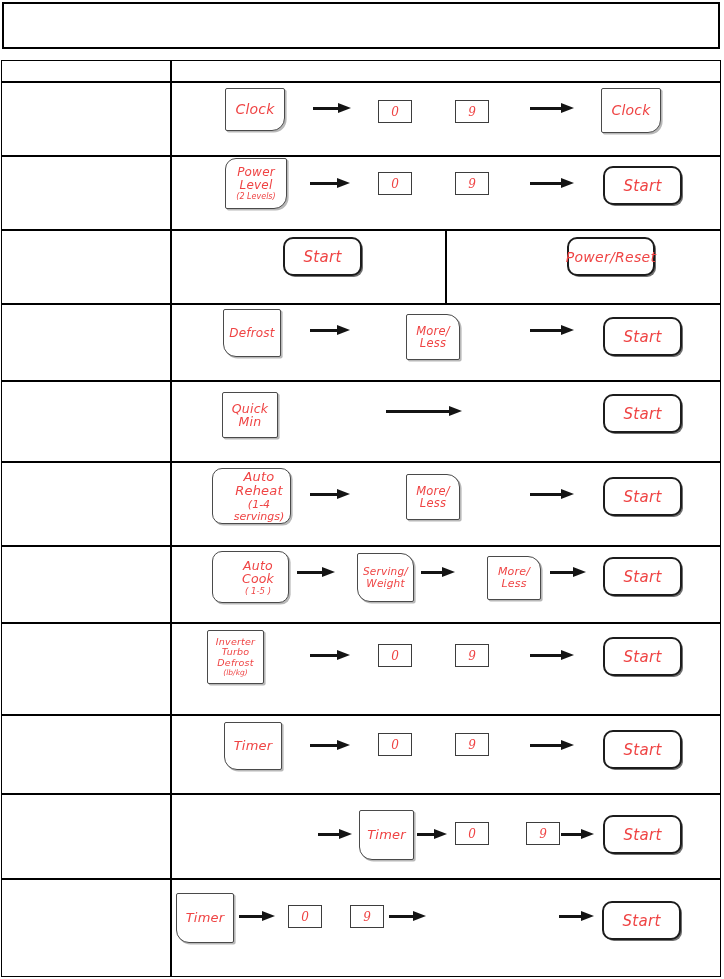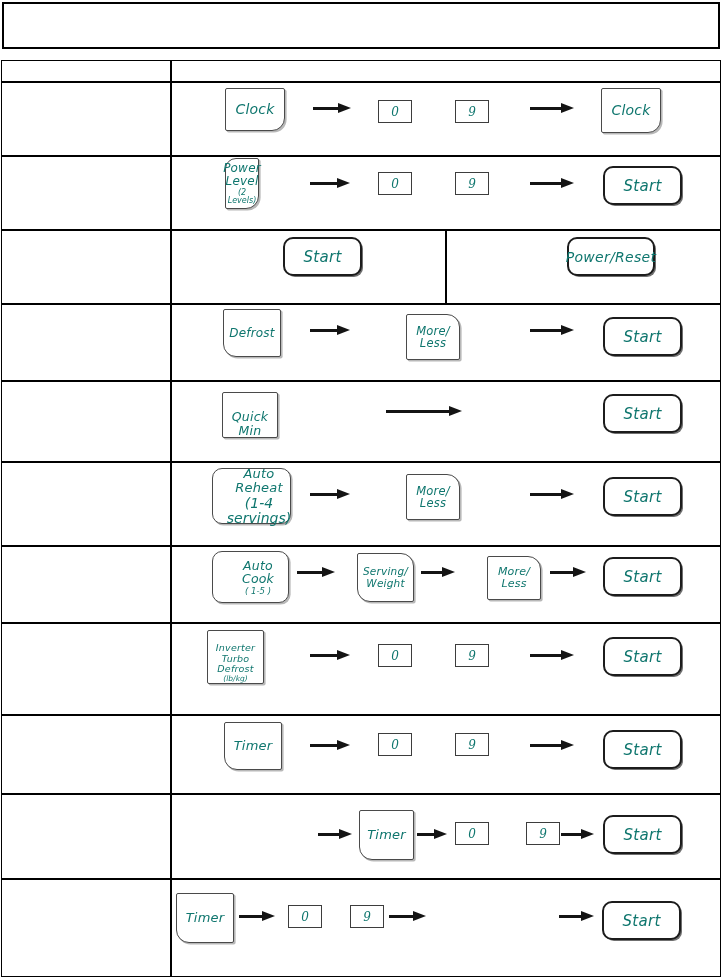--- a/index.html
+++ b/index.html
@@ -1,18 +1,18 @@
 <!DOCTYPE html>
 <html><head>
 <meta charset="utf-8">
 <style>
   html,body { margin:0; padding:0; background:#ffffff; }
   .page {
     position:relative; width:724px; height:979px; background:#ffffff;
-    font-family:"DejaVu Sans", sans-serif; color:#0f766e; overflow:hidden;
+    font-family:"DejaVu Sans", sans-serif; color:#ef4444; overflow:hidden;
   }
   .abs { position:absolute; box-sizing:border-box; }
   .row-group { display:contents; }
 
   
   .titlebox { left:2px; top:2px; width:718px; height:47px; border:2px solid #000; }
 
   
   .tframe { left:1px; top:60px; width:720px; height:917px; border:1.6px solid #000; }
   .hline { left:1px; width:720px; height:1.6px; background:#000; }
@@ -25,21 +25,21 @@
     text-align:center; font-style:italic;
     box-shadow:1.6px 1.6px 0 0 #b8b8b8;
   }
   .key .lbl { white-space:pre-line; line-height:1.08; letter-spacing:.2px; }
   .key .sub { white-space:pre-line; line-height:1.05; margin-top:1px; }
   .rbr   { border-radius:2px 2px 13px 2px; }
   .rtlbr { border-radius:11px 2px 13px 2px; }
   .rbl   { border-radius:2px 2px 2px 13px; }
   .rtr   { border-radius:2px 13px 2px 2px; }
   .rall  { border-radius:10px;padding-left:15px; }
-  .sq    { border-radius:2px;justify-content:flex-end; }
+  .sq    { border-radius:2px; }
 
   
   .digit {
     width:34px; height:23px; border:1.3px solid #3d3d3d; background:#fff;
     display:flex; align-items:center; justify-content:center;
     font-family:"DejaVu Serif", serif; font-style:italic; font-size:12px;
   }
 
   
   .bigbtn {
@@ -104,21 +104,21 @@
       <span>9</span>
     </div>
     <div class="arrow" style="left:530px; top:107px; width:31px;"></div>
     <div class="abs key rbr" style="left:601px; top:88px; width:60px; height:45px; font-size:14px;">
       <span class="lbl">Clock</span>
     </div>
   </div>
 
   
   <div class="row-group">
-    <div class="abs key rtlbr" style="left:225px; top:158px; width:34px; height:51px; font-size:12px;">
+    <div class="abs key rtlbr" style="left:225px; top:158px; width:62px; height:51px; font-size:12px;">
       <span class="lbl">Power
 Level</span>
       <span class="sub" style="font-size:8px;">(2 Levels)</span>
     </div>
     <div class="arrow" style="left:310px; top:182px; width:27px;"></div>
     <div class="abs digit" style="left:378px; top:172px;">
       <span>0</span>
     </div>
     <div class="abs digit" style="left:455px; top:172px;">
       <span>9</span>
@@ -166,21 +166,21 @@
     <div class="abs bigbtn" style="left:597px; top:394px; width:79px; height:39px;">
       <span>Start</span>
     </div>
   </div>
 
   
   <div class="row-group">
     <div class="abs key rall" style="left:212px; top:468px; width:79px; height:56px; font-size:13px;">
       <span class="lbl">Auto
 Reheat</span>
-      <span class="sub" style="font-size:14px;">(1-4 servings)</span>
+      <span class="sub" style="font-size:11px;">(1-4 servings)</span>
     </div>
     <div class="arrow" style="left:310px; top:493px; width:27px;"></div>
     <div class="abs key rtr" style="left:406px; top:474px; width:54px; height:46px; font-size:11.5px;">
       <span class="lbl">More/
 Less</span>
     </div>
     <div class="arrow" style="left:530px; top:493px; width:31px;"></div>
     <div class="abs bigbtn" style="left:597px; top:477px; width:79px; height:39px;">
       <span>Start</span>
     </div>

